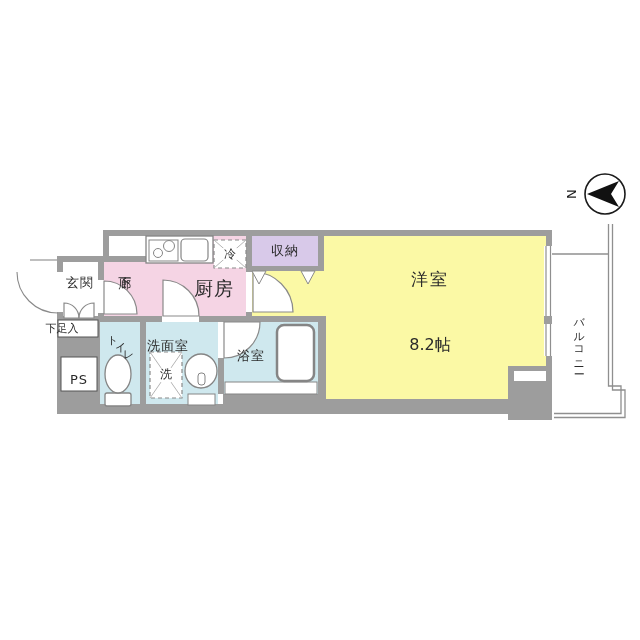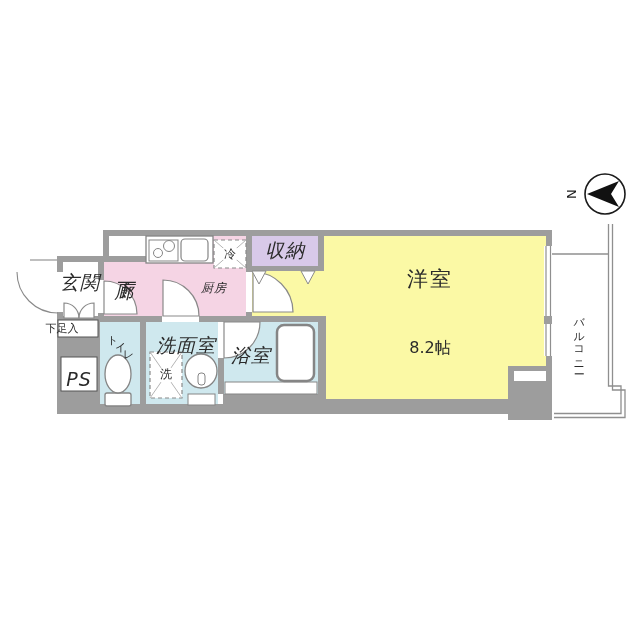--- a/index.html
+++ b/index.html
@@ -12,24 +12,24 @@
   .wall{fill:var(--wall-gray,#9d9d9d);}
   .roomstroke{stroke:#858585;}
   .lbl{
     position:absolute;transform:translate(-50%,-50%);
     white-space:nowrap;line-height:1.12;color:var(--text-color,#2a2a2a);
     letter-spacing:1px;
   }
   .v{writing-mode:vertical-rl;}
   .fs11{font-size:11px;}
   .fs12{font-size:12px;letter-spacing:0;}
-  .fs13{font-size:19px;font-style:italic;}
-  .fs15{font-size:12px;font-style:italic;}
+  .fs13{font-size:13px;}
+  .fs15{font-size:19px;}
   .main-label{text-align:center;}
-  .main-label .l1{font-size:21px;letter-spacing:2px;}
+  .main-label .l1{font-size:17px;letter-spacing:2px;}
   .main-label .l2{font-size:16px;letter-spacing:0;margin-top:47px;}
   .stagger{position:absolute;font-size:11px;letter-spacing:0;}
   .stagger span{position:absolute;}
 </style>
 </head>
 <body>
 
 <div class="stage">
 
   <svg width="640" height="640" viewBox="0 0 640 640">
@@ -153,21 +153,21 @@
   <div class="lbl fs13" style="left:79px;top:380px">PS</div>
   <div class="lbl fs13 v" style="left:124px;top:267px;letter-spacing:2px">廊下</div>
   <div class="lbl fs15" style="left:214px;top:289px">厨房</div>
   <div class="lbl fs12" style="left:230px;top:255px">冷</div>
   <div class="lbl fs13" style="left:285px;top:251px">収納</div>
   <div class="stagger" style="left:107px;top:333px">
       <span style="left: 0px; top: 0px;">ト</span>
       <span style="left: 8px; top: 7px;">イ</span>
       <span style="left: 16px; top: 14px;">レ</span>
     </div>
-  <div class="lbl fs13" style="left:186px;top:346px">洗面室</div>
+  <div class="lbl fs13" style="left:168px;top:346px">洗面室</div>
   <div class="lbl fs12" style="left:166px;top:375px">洗</div>
   <div class="lbl fs13" style="left:251px;top:356px">浴室</div>
   <div class="lbl main-label" style="left:430px;top:312px">
     <div class="l1">洋室</div>
     <div class="l2">8.2帖</div>
   </div>
   <div class="lbl fs11 v" style="left:578px;top:340px;letter-spacing:2px">バルコニー</div>
 </div>
 
 </body></html>

